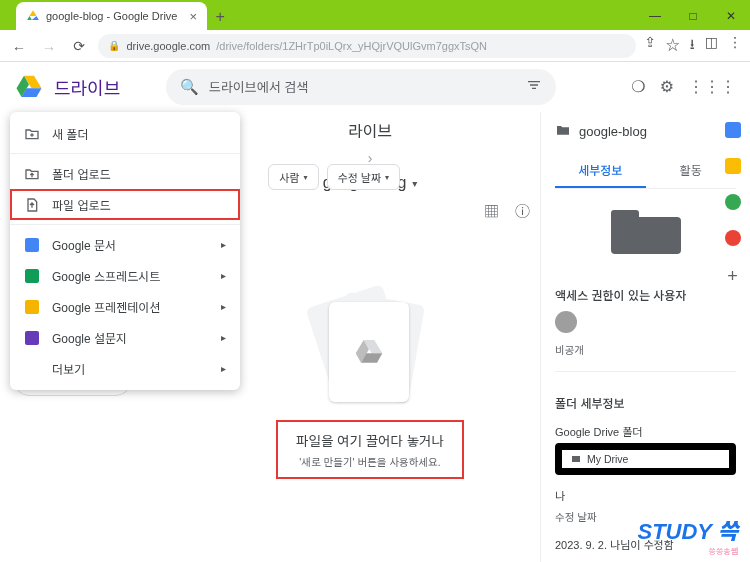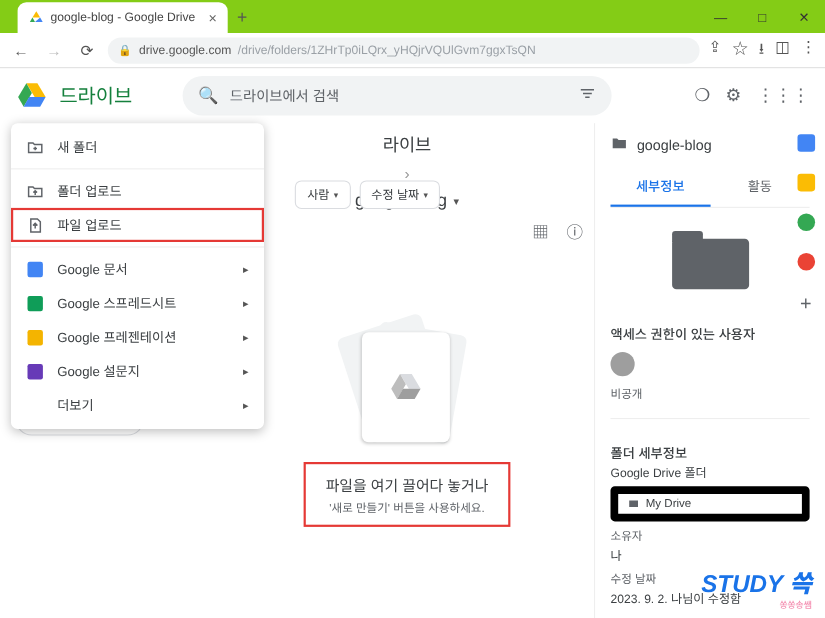--- a/index.html
+++ b/index.html
@@ -16,21 +16,21 @@
 
   .urlbar { height: 32px; background: #fff; border-bottom: 1px solid #e0e0e0; display: flex; align-items: center; padding: 0 8px; gap: 8px; }
   .navicon { width: 22px; height: 22px; display: flex; align-items: center; justify-content: center; color: #555; font-size: 14px; }
   .url-field { flex: 1; background: #f1f3f4; border-radius: 14px; height: 24px; display: flex; align-items: center; padding: 0 10px; font-size: 11px; color: #555; gap: 6px; }
   .url-field .lock { font-size: 10px; }
   .url-actions { display: flex; gap: 10px; color: #555; font-size: 14px; }
 
   
   .drive-header { height: 50px; display: flex; align-items: center; padding: 0 14px; gap: 10px; border-bottom: 1px solid #fff; }
   .drive-logo { width: 30px; height: 30px; }
-  .drive-title { font-size: 18px; color: #15803d; }
+  .drive-title { font-size: 18px; color: #4c1d95; }
   .search { flex: 0 0 390px; margin-left: 36px; background: #f1f3f4; border-radius: 22px; height: 36px; display: flex; align-items: center; padding: 0 14px; gap: 10px; color: #5f6368; font-size: 13px; }
   .search-icon { font-size: 15px; }
   .search-opts { margin-left: auto; font-size: 14px; }
   .hdr-right { margin-left: auto; display: flex; gap: 14px; align-items: center; color: #5f6368; font-size: 16px; }
 
   
   .layout { display: flex; height: 450px; position: relative; }
   .sidebar { width: 200px; padding: 10px 8px 0 8px; font-size: 12px; color: #3c4043; }
   .storage-row { display: flex; align-items: center; gap: 10px; padding: 6px 10px; border-radius: 14px; }
   .storage-used { font-size: 11px; color: #5f6368; padding: 4px 10px 10px 10px; }
@@ -68,21 +68,21 @@
   .details { width: 210px; border-left: 1px solid #eee; padding: 10px 14px; font-size: 12px; color: #3c4043; display: flex; flex-direction: column; }
   .det-hdr { display: flex; align-items: center; gap: 8px; font-size: 13px; }
   .close-x { margin-left: auto; font-size: 16px; color: #555; }
   .det-tabs { display: flex; border-bottom: 1px solid #eee; margin-top: 12px; font-size: 12px; }
   .det-tab { flex: 1; text-align: center; padding: 8px 0; color: #5f6368; }
   .det-tab.active { color: #1a73e8; border-bottom: 2px solid #1a73e8; font-weight: 500; }
   .folder-big { width: 70px; height: 54px; background: #5f6368; border-radius: 4px; margin: 28px auto 24px auto; position: relative; }
   .folder-big::before { content: ""; position: absolute; top: -7px; left: 0; width: 28px; height: 10px; background: #5f6368; border-radius: 3px 3px 0 0; }
   .det-sec { font-size: 12px; font-weight: 500; margin-top: 8px; }
   .det-sub { font-size: 10.5px; color: #5f6368; margin-top: 6px; }
-  .det-val { font-size: 11px; color: #3c4043; margin-top: 2px; }
+  .det-val { font-size: 11px; color: #3c4043; margin-top: 12px; }
   .pill-btn { border: 1px solid #dadce0; color: #1a73e8; background: #fff; font-size: 11px; padding: 5px 12px; border-radius: 14px; margin-top: 8px; align-self: flex-start; }
   .loc-chip { border: 7px solid #000000; border-radius: 4px; font-size: 10.5px; padding: 3px 8px; display: inline-flex; align-items: center; gap: 5px; margin-top: 4px; }
   .hr { height: 1px; background: #eee; margin: 14px 0; }
 
   
   .rail { position: absolute; right: 0; top: 112px; width: 35px; display: flex; flex-direction: column; align-items: center; gap: 20px; padding-top: 10px; }
   .rail-icon { width: 16px; height: 16px; border-radius: 3px; }
 
   
   .wm { position: absolute; right: 12px; bottom: 6px; font-size: 22px; font-weight: 900; font-style: italic; color: #1a73e8; }
@@ -300,21 +300,20 @@
     <div class="det-sub">비공개</div>
     <div class="hr"></div>
     <div class="det-sec">폴더 세부정보</div>
     <div class="det-val">Google Drive 폴더</div>
     <span class="loc-chip">
       <svg width="12" height="12" viewBox="0 0 24 24">
           <path fill="#5f6368" d="M4 6h16v12H4z"></path>
         </svg>
       <span>My Drive</span>
     </span>
-    <div class="det-sub">소유자</div>
     <div class="det-val">나</div>
     <div class="det-sub">수정 날짜</div>
     <div class="det-val">2023. 9. 2. 나님이 수정함</div>
   </div>
 </div>
 
 <div class="rail">
   <span class="rail-icon" style="background:#4285f4"></span>
   <span class="rail-icon" style="background:#fbbc04"></span>
   <span class="rail-icon" style="background:#34a853;border-radius:50%"></span>

